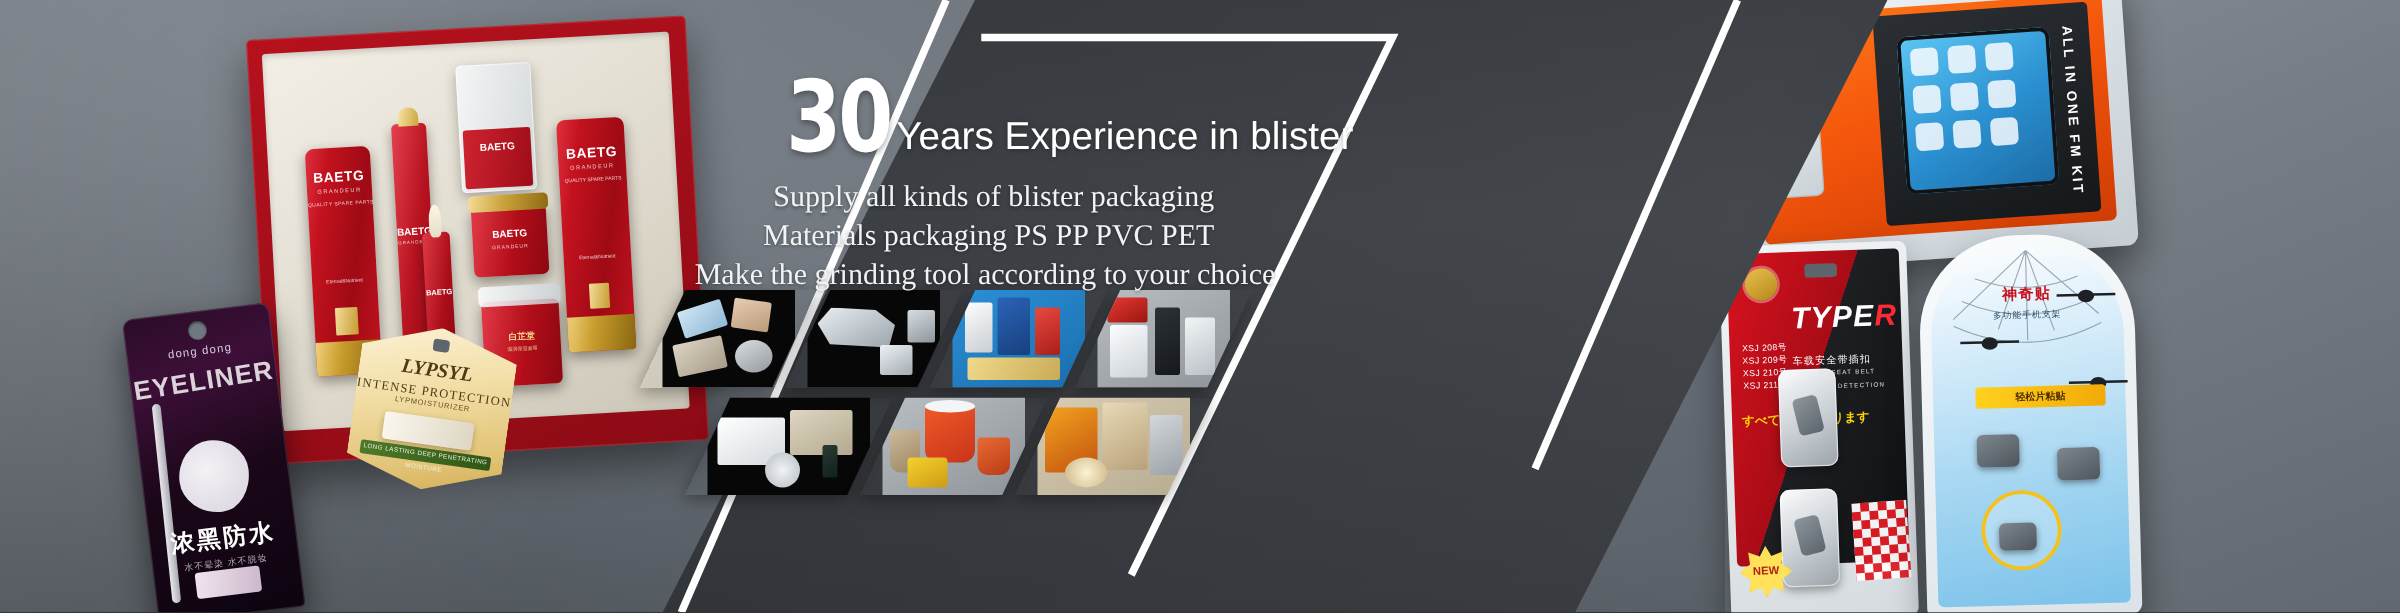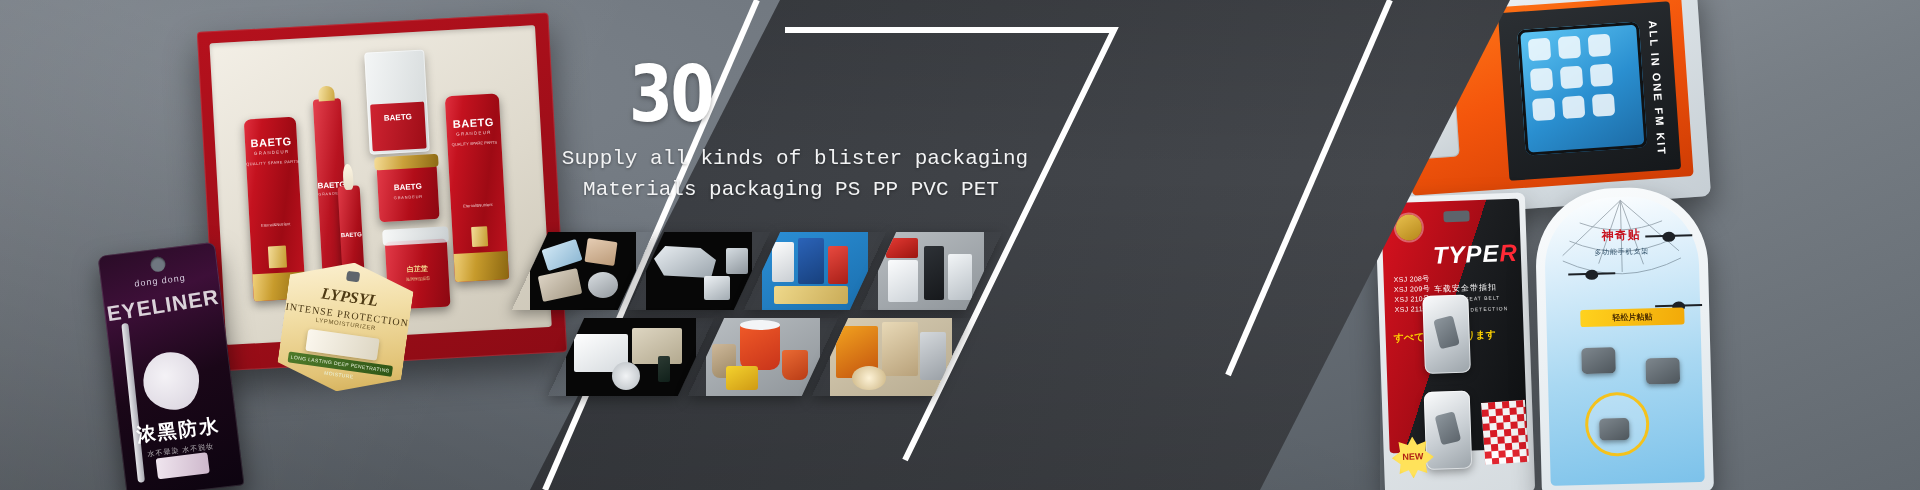--- a/index.html
+++ b/index.html
@@ -208,22 +208,22 @@
     text-shadow:0 2px 6px rgba(0,0,0,.35);
   }
   .years{
     font-family:"Liberation Sans", sans-serif;
     font-size:31px;color:#ffffff;letter-spacing:0px;
     margin-left:-16px;position:relative;top:-2px;
     text-shadow:0 1px 4px rgba(0,0,0,.35);
   }
   .subs{position:absolute;left:560px;top:143px;width:470px;text-align:center;}
   .subs div{
-    font-family:Liberation Mono, monospace;
-    font-size:21px;color:#f2f3f4;line-height:31px;white-space:nowrap;
+    font-family:Liberation Serif, serif;
+    font-size:24px;color:#f2f3f4;line-height:31px;white-space:nowrap;
     text-shadow:0 1px 3px rgba(0,0,0,.4);
   }
   .subs .s1{margin-left:0px;}
   .subs .s2{margin-left:-8px;}
   .subs .s3{margin-left:-14px;}
 
   
   .tile{position:absolute;overflow:hidden;
     box-shadow:0 4px 12px rgba(0,0,0,.35);}
   .tile .skewfix{position:absolute;inset:0;transform:skewX(25deg);}
@@ -449,20 +449,22 @@
     <div class="skewfix ph-tan">
       <div class="chip" style="left:6px;top:8px;width:42px;height:52px;background:linear-gradient(150deg,#f2a21f,#c2520e);"></div>
       <div class="chip" style="left:52px;top:4px;width:36px;height:54px;background:linear-gradient(150deg,#e8d9b7,#b8a17a);"></div>
       <div class="chip" style="left:90px;top:14px;width:26px;height:48px;background:linear-gradient(150deg,#d4d8dc,#9aa0a6);"></div>
       <div class="chip" style="left:22px;top:48px;width:34px;height:24px;border-radius:50%;background:radial-gradient(circle,#fdf2d6,#cbb482);"></div>
     </div>
   </div>
 
   <div class="headline">
     <span class="num30">30</span>
+    <span class="years">Years Experience in blister</span>
   </div>
 
   <div class="subs">
     <div class="s1">Supply all kinds of blister packaging</div>
     <div class="s2">Materials packaging PS PP PVC PET</div>
+    <div class="s3">Make the grinding tool according to your choice</div>
   </div>
 
 </div>
 
 </body></html>

